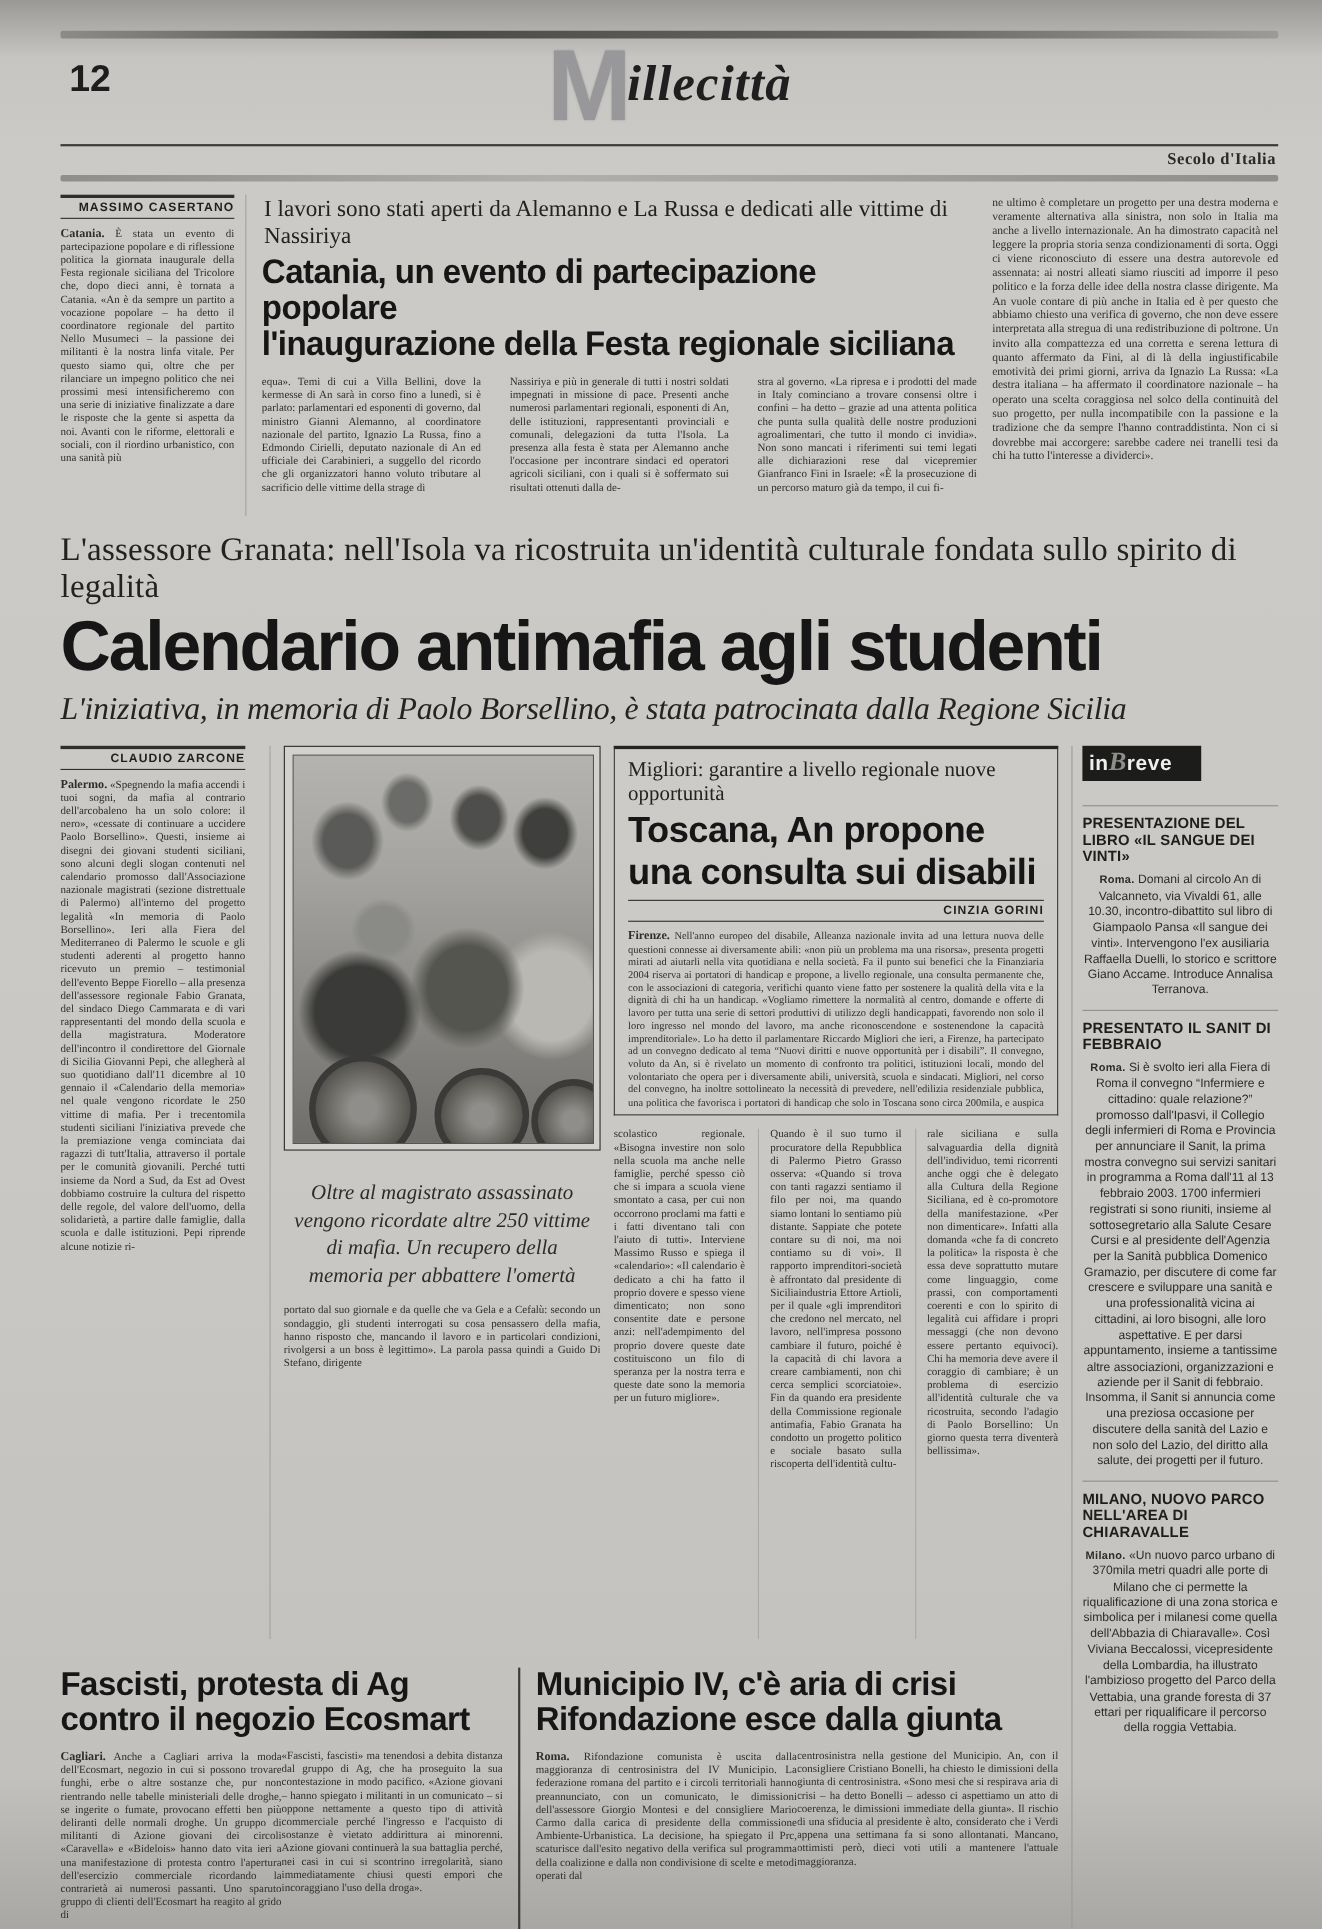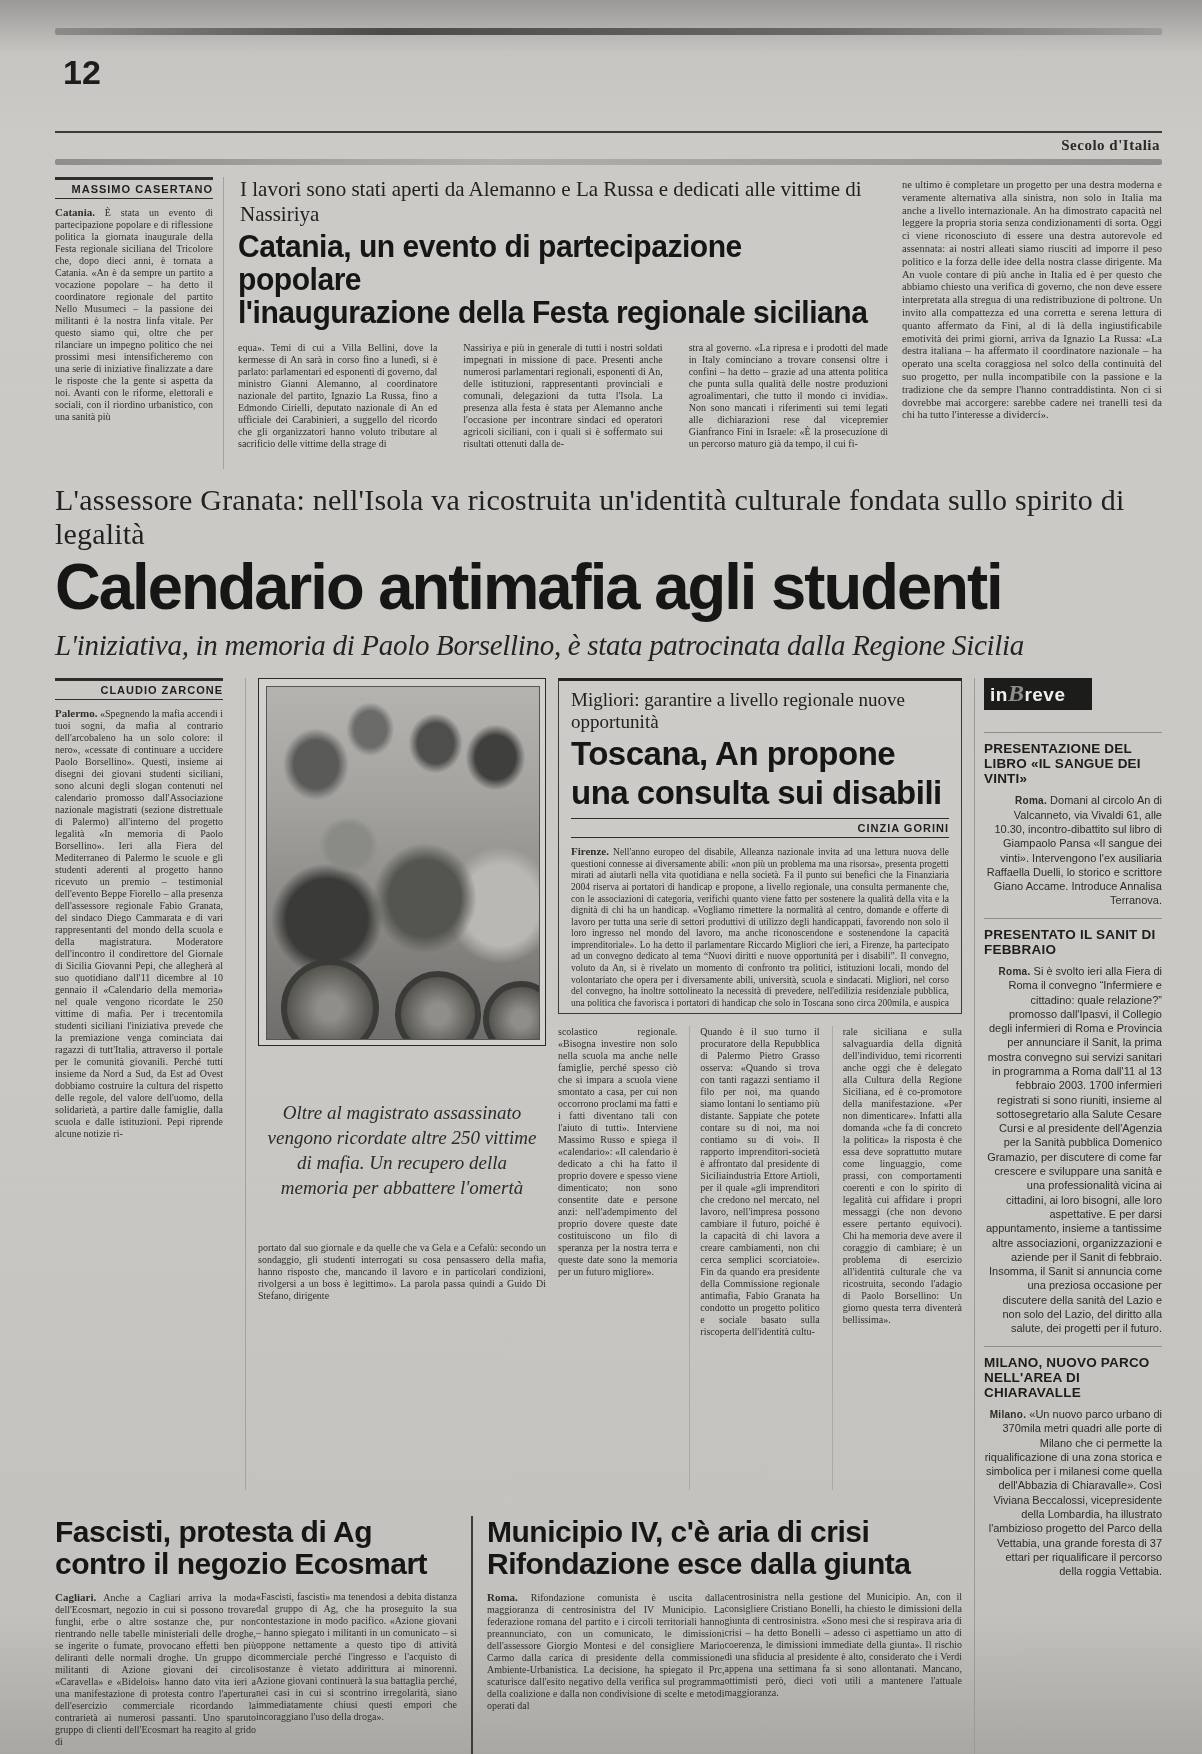--- a/index.html
+++ b/index.html
@@ -41,21 +41,21 @@
   .banner .hl{font-size:64px;line-height:1.0;margin-top:4px;letter-spacing:-2px;transform:scaleX(.99);transform-origin:left;}
   .banner .sub{font-style:italic;font-size:29px;color:#242422;margin-top:10px;letter-spacing:-.3px;}
   
   .content{display:flex;gap:12px;margin-top:16px;}
   .mainleft{flex:1;}
   .sidebar{width:178px;flex:none;border-left:1px solid #9b9a97;padding-left:9px;font-family:"Liberation Sans",sans-serif;}
   
   .anti{display:flex;gap:12px;height:812px;}
   .anti .zcol{width:168px;flex:none;border-right:1px solid #a3a29f;padding-right:22px;}
   .anti .zcol .body{height:760px;}
-  .anti .pcol{width:288px;flex:none;display:flex;flex-direction:column;gap:28px;}
+  .anti .pcol{width:288px;flex:none;display:flex;flex-direction:column;}
   .anti .bcol{flex:1;display:flex;flex-direction:column;}
   
   .photoframe{border:1px solid #2a2a28;background:#d2d1cd;padding:7px;height:368px;box-sizing:border-box;}
   .photo{position:relative;width:100%;height:100%;overflow:hidden;border:1px solid #555;
     background:
       radial-gradient(55px 60px at 18% 22%,#5a5a58 0 40%,transparent 60%),
       radial-gradient(40px 45px at 38% 12%,#6b6b69 0 40%,transparent 60%),
       radial-gradient(45px 50px at 62% 16%,#4e4e4c 0 40%,transparent 60%),
       radial-gradient(50px 55px at 84% 20%,#3f3f3d 0 40%,transparent 60%),
       radial-gradient(48px 46px at 30% 45%,#8a8a86 0 45%,transparent 62%),
@@ -85,32 +85,35 @@
   .mun{flex:1;border-left:2px solid #3c3c3a;padding-left:14px;}
   .bottomrow .hl{font-size:30px;line-height:1.05;}
   .twocol{display:flex;margin-top:12px;height:196px;}
   .twocol>div{flex:1;}
   
   .inbreve-bar{background:#1c1c1a;color:#f0efec;display:inline-block;padding:2px 26px 3px 6px;font-weight:bold;font-size:19px;letter-spacing:.5px;margin-bottom:12px;}
   .inbreve-bar .bSerif{font-family:"Liberation Serif",serif;font-style:italic;font-weight:bold;color:#8f8e8b;font-size:24px;}
   .brief{border-top:1px solid #8f8e8b;padding-top:8px;margin-top:10px;}
   .brief:first-of-type{border-top:none;margin-top:0;padding-top:0;}
   .brief h3{margin:0 0 7px 0;font-size:13.5px;line-height:1.12;color:#1d1d1b;letter-spacing:.2px;}
-  .brief .btext{font-size:11px;line-height:1.3;color:#2c2c2a;text-align:right;}
+  .brief .btext{font-size:11px;line-height:1.3;color:#2c2c2a;text-align:center;}
   .brief .btext .dl{font-weight:bold;font-size:10px;letter-spacing:.3px;}
 </style>
 </head>
 <body>
 
 <div class="page">
   <div class="inner">
     <div class="edgebar"></div>
 
     <div class="hdr">
       <div class="pagenum">12</div>
+      <div class="masthead">
+        <span class="bigM">M</span><span class="rest">illecittà</span>
+      </div>
     </div>
     <div class="ruleThin"></div>
     <div class="brandrow">Secolo d'Italia</div>
     <div class="graybar"></div>
 
     <section class="topart">
       <div class="lcol">
         <div class="bylinebox">MASSIMO CASERTANO</div>
         <div class="body" style="height:260px">
           <span class="dl">Catania.</span>

